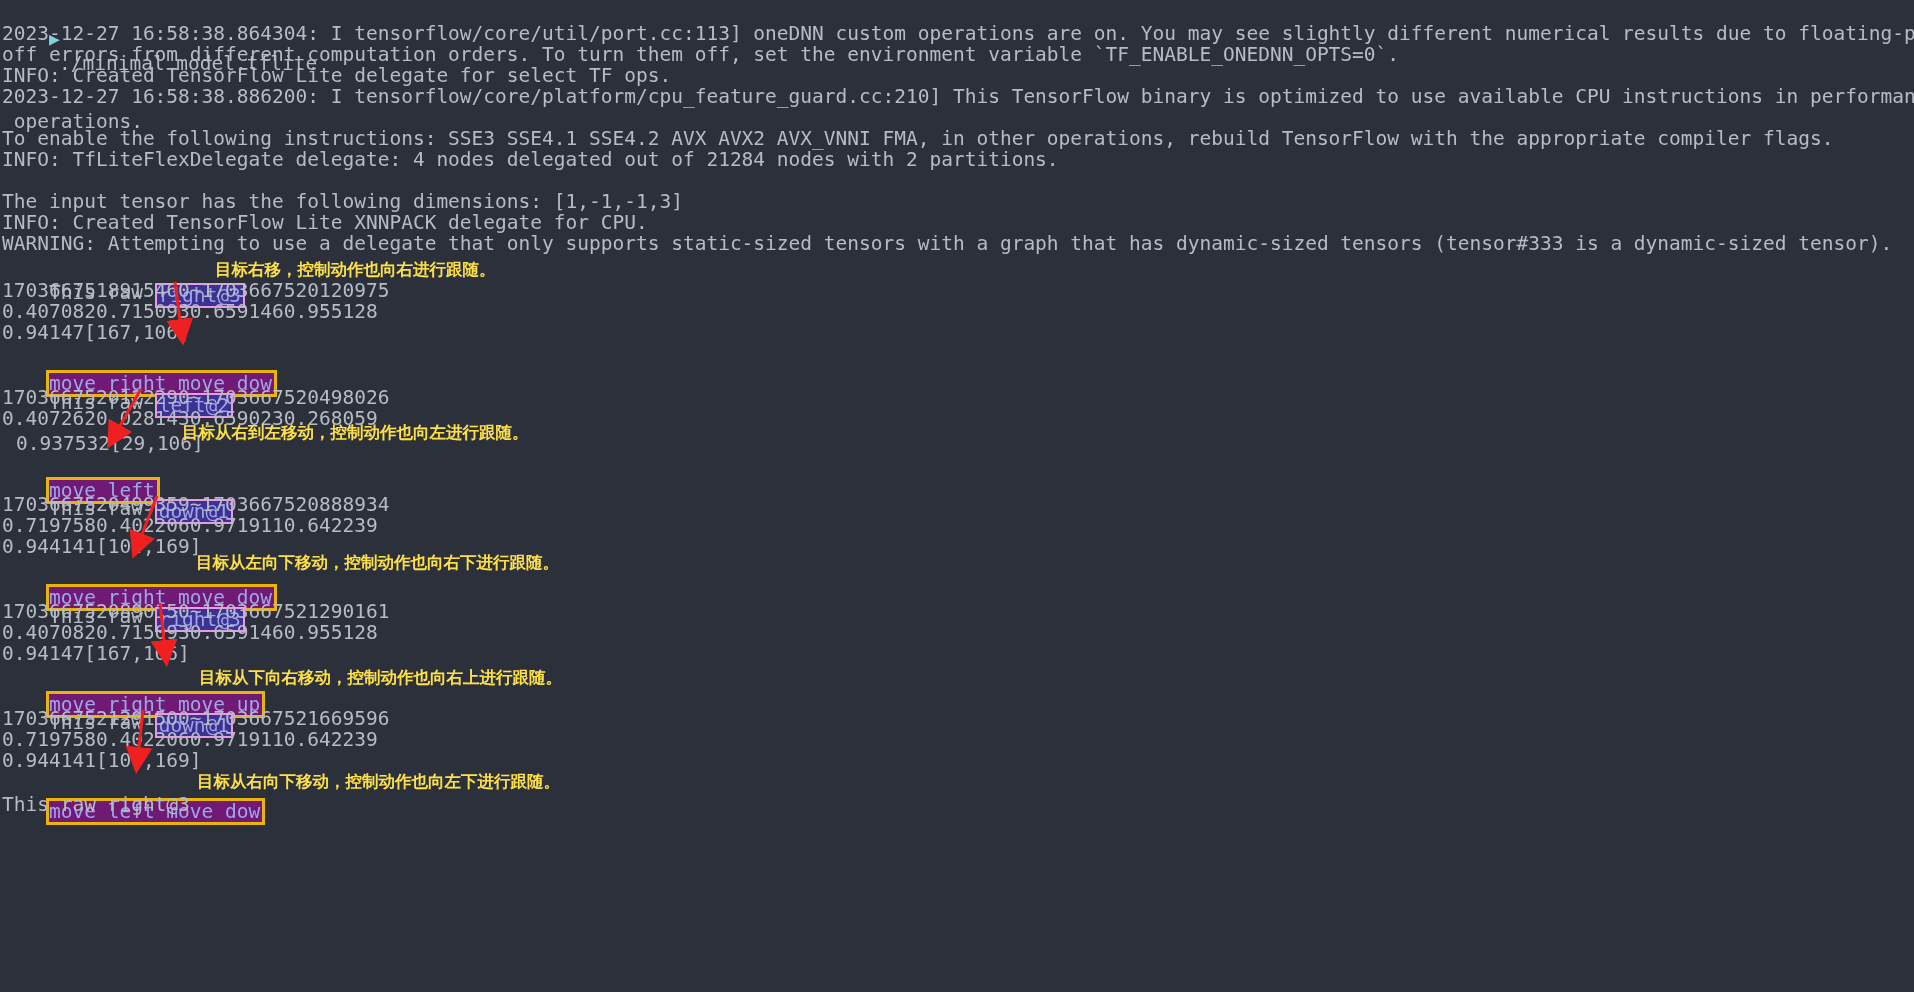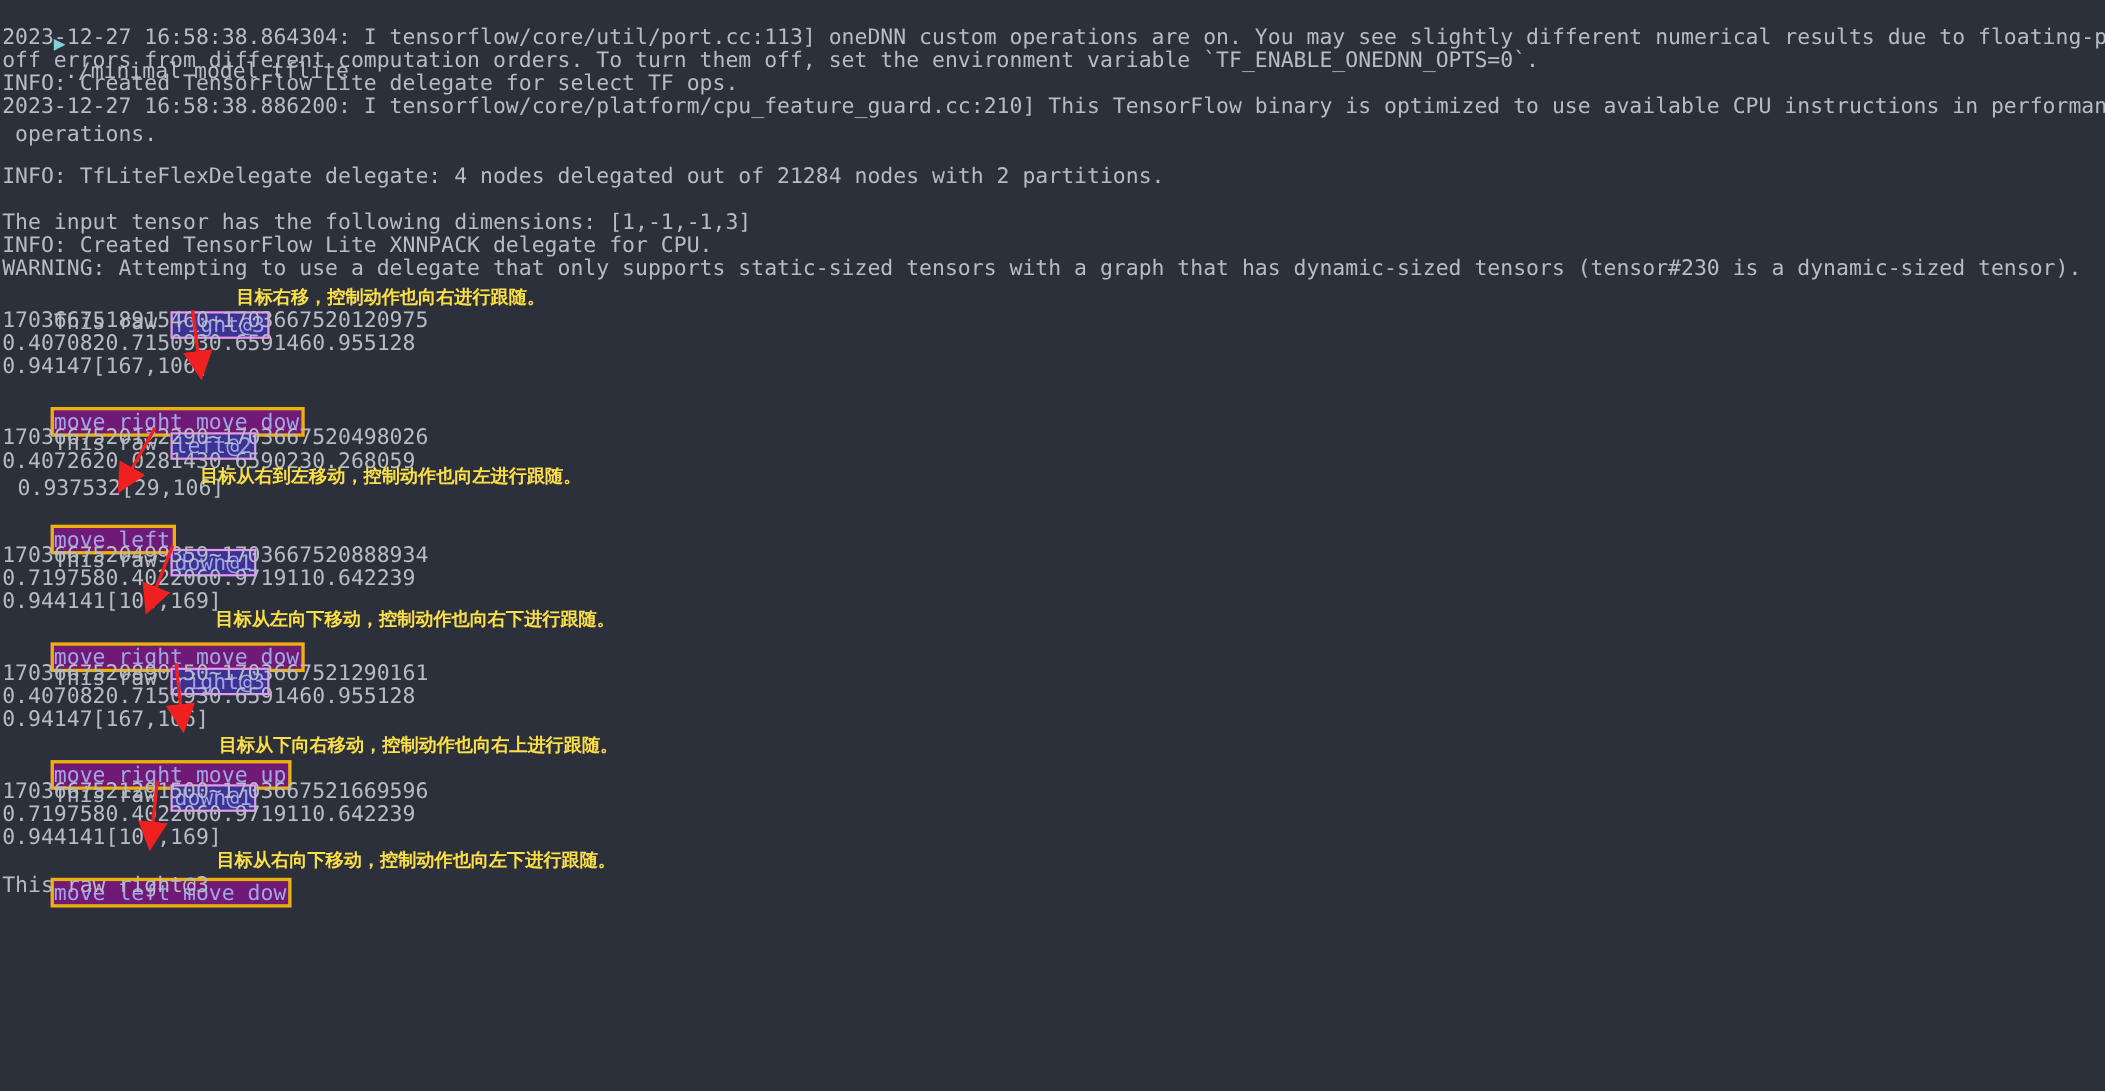--- a/index.html
+++ b/index.html
@@ -87,25 +87,26 @@
   <div class="line prompt-line" style="position:absolute; left:0; top:0;">
     <span class="prompt-arrow">▶</span>
     <span style="margin-left:10px;">./minimal model.tflite</span>
   </div>
 
   <div class="line" style="position:absolute;left:0;top:21px;">2023-12-27 16:58:38.864304: I tensorflow/core/util/port.cc:113] oneDNN custom operations are on. You may see slightly different numerical results due to floating-point round-</div>
   <div class="line" style="position:absolute;left:0;top:42px;">off errors from different computation orders. To turn them off, set the environment variable `TF_ENABLE_ONEDNN_OPTS=0`.</div>
   <div class="line" style="position:absolute;left:0;top:63px;">INFO: Created TensorFlow Lite delegate for select TF ops.</div>
   <div class="line" style="position:absolute;left:0;top:84px;">2023-12-27 16:58:38.886200: I tensorflow/core/platform/cpu_feature_guard.cc:210] This TensorFlow binary is optimized to use available CPU instructions in performance-critical</div>
   <div class="line" style="position:absolute;left:0;top:109px;"> operations.</div>
+  <div class="line" style="position:absolute;left:0;top:126px;">To enable the following instructions: SSE3 SSE4.1 SSE4.2 AVX AVX2 AVX_VNNI FMA, in other operations, rebuild TensorFlow with the appropriate compiler flags.</div>
   <div class="line" style="position:absolute;left:0;top:147px;">INFO: TfLiteFlexDelegate delegate: 4 nodes delegated out of 21284 nodes with 2 partitions.</div>
   <div class="line" style="position:absolute;left:0;top:168px;"></div>
   <div class="line" style="position:absolute;left:0;top:189px;">The input tensor has the following dimensions: [1,-1,-1,3]</div>
   <div class="line" style="position:absolute;left:0;top:210px;">INFO: Created TensorFlow Lite XNNPACK delegate for CPU.</div>
-  <div class="line" style="position:absolute;left:0;top:231px;">WARNING: Attempting to use a delegate that only supports static-sized tensors with a graph that has dynamic-sized tensors (tensor#230 is a dynamic-sized tensor).</div>
+  <div class="line" style="position:absolute;left:0;top:231px;">WARNING: Attempting to use a delegate that only supports static-sized tensors with a graph that has dynamic-sized tensors (tensor#333 is a dynamic-sized tensor).</div>
 
   <div class="line" style="position:absolute;left:0;top:254px;">
     <span>This raw </span><span class="chip">right@3</span>
   </div>
   <div class="line" style="position:absolute;left:0;top:278px;">1703667518915460~1703667520120975</div>
   <div class="line" style="position:absolute;left:0;top:299px;">0.4070820.7150930.6591460.955128</div>
   <div class="line" style="position:absolute;left:0;top:320px;">0.94147[167,106]</div>
   <div class="line" style="position:absolute;left:0;top:342px;">
     <span class="actionbox">move right move dow</span>
   </div>

